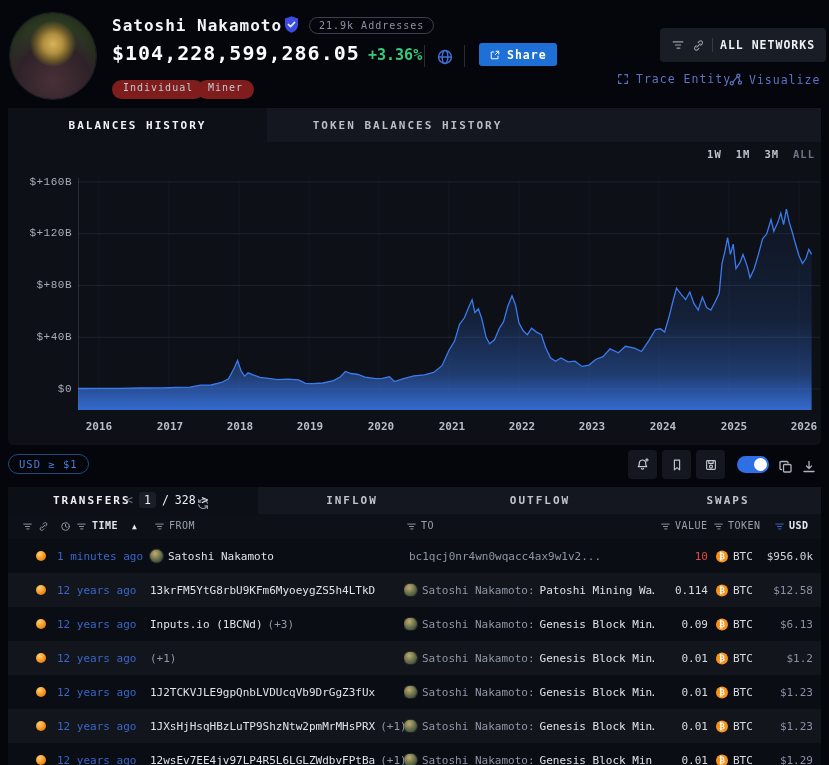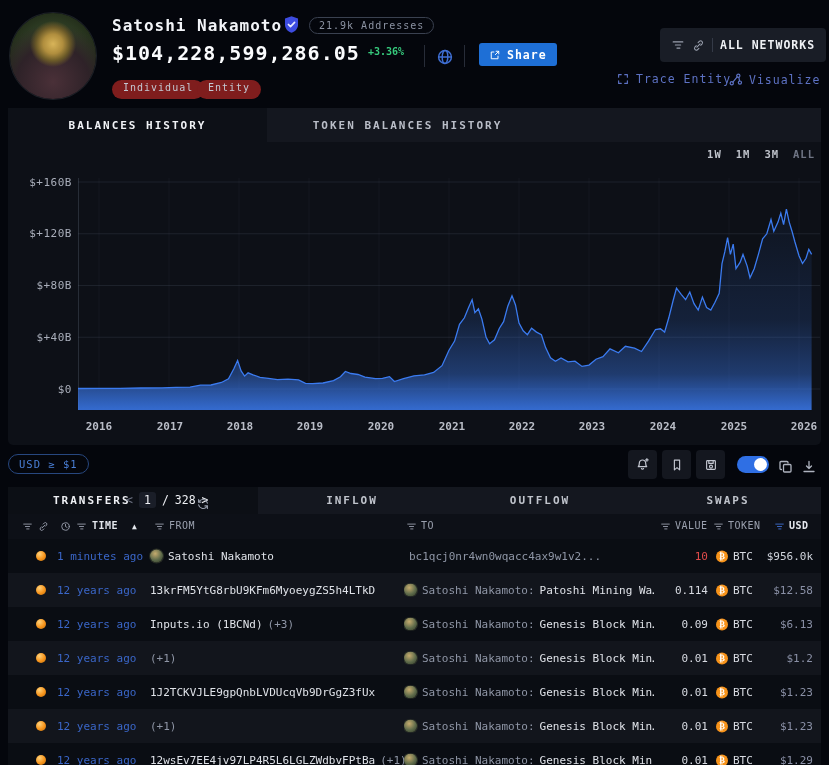--- a/index.html
+++ b/index.html
@@ -14,21 +14,21 @@
     background:
       radial-gradient(circle at 50% 36%, #d8b459 0%, #b08e3e 14%, #6b5a28 24%, rgba(0,0,0,0) 33%),
       radial-gradient(circle at 50% 80%, #4a3038 0%, #2e2228 45%, rgba(0,0,0,0) 72%),
       radial-gradient(circle at 50% 50%, #46582f 0%, #2c3a22 55%, #141a0e 100%);
     box-shadow:0 0 0 1px #1c2027;}
   #entity-name{left:112px;top:16px;font-size:16px;font-weight:bold;letter-spacing:1px;color:#f2f4f8;}
   #verified-badge{left:282px;top:15px;}
   #addresses-badge{left:309px;top:17px;font-size:10px;color:#8b92a2;border:1px solid #3a4150;
     border-radius:10px;padding:2px 9px;letter-spacing:1px;}
   #balance-value{left:112px;top:41px;font-size:20px;font-weight:bold;letter-spacing:1px;color:#fafbfd;}
-  #balance-change{left:368px;top:46px;font-size:10px;font-weight:bold;color:#36c97c;}
+  #balance-change{left:368px;top:46px;font-size:15px;font-weight:bold;color:#36c97c;}
   .vdiv{width:1px;height:22px;background:#272c38;top:45px;}
   #globe-btn{left:436px;top:46px;color:#3f6fd4;cursor:pointer;}
   #share-btn{left:479px;top:43px;height:23px;background:#1e6fd6;color:#fff;border:none;border-radius:3px;
     font-family:inherit;font-size:11.5px;font-weight:bold;letter-spacing:1px;padding:0 10px;display:flex;align-items:center;gap:6px;cursor:pointer;}
   .tag{top:80px;height:19px;background:#7f1d1d;color:#c3c7d1;font-size:10px;letter-spacing:1px;
     border-radius:10px;padding:2px 11px 0 11px;box-sizing:border-box;}
   #networks-pill{left:660px;top:28px;height:34px;background:#191d26;border-radius:4px;display:flex;
     align-items:center;gap:7px;padding:0 11px;color:#9aa0ae;cursor:pointer;}
   #networks-pill .pdiv{width:1px;height:14px;background:#343a47;}
   #networks-pill .lbl{color:#eef0f4;font-size:11.5px;font-weight:bold;letter-spacing:1px;}
@@ -39,21 +39,21 @@
   .ttab{position:absolute;top:0;height:34px;display:flex;align-items:center;justify-content:center;
     font-size:11px;font-weight:bold;letter-spacing:2px;color:#b9bdc7;cursor:pointer;}
   .ttab.active{background:#0d1017;color:#f0f2f6;}
 
   
   #chart-panel{left:8px;top:142px;width:813px;height:303px;background:#0d1017;border-radius:0 0 5px 5px;}
   #range-row{position:absolute;right:6px;top:6px;display:flex;gap:14px;font-size:10.5px;font-weight:bold;
     letter-spacing:1px;color:#c0c4cc;align-items:center;}
   #range-row .rng{cursor:pointer;}
   #range-row .rng.dim{color:#6f7585;}
-  .ylab{position:absolute;left:0;width:64px;text-align:right;font-size:11px;color:#a9aeba;letter-spacing:0.5px;}
+  .ylab{position:absolute;left:0;width:64px;text-align:right;font-size:11px;color:#a9aeba;letter-spacing:0.5px;font-family:Liberation Mono, monospace;}
   #chart-svg{position:absolute;left:70px;top:28px;}
   .xlab{position:absolute;top:278px;transform:translateX(-50%);font-size:11px;font-weight:bold;color:#b9bdc7;}
 
   
   #usd-pill{left:8px;top:454px;font-size:10.5px;color:#4a7fd6;border:1px solid #27477f;border-radius:11px;
     padding:3px 10px;letter-spacing:1px;cursor:pointer;}
   .toolbtn{top:450px;width:29px;height:29px;background:#14171f;border:none;border-radius:4px;color:#c3c7d1;
     display:flex;align-items:center;justify-content:center;cursor:pointer;padding:0;}
   #chart-toggle{left:737px;top:456px;width:32px;height:17px;background:#2f6fe4;border-radius:9px;cursor:pointer;}
   #chart-toggle .knob{position:absolute;right:2px;top:2px;width:13px;height:13px;background:#fff;border-radius:50%;}
@@ -126,21 +126,21 @@
 <button class="abs" id="share-btn">
   <svg class="ic" width="12" height="12" viewBox="0 0 16 16">
       <path d="M12 9.5V13H3V4h3.5"></path>
       <path d="M8.5 7.5L13 3"></path>
       <path d="M9.5 3H13v3.5"></path>
     </svg>
   <span>Share</span>
 </button>
 
 <span class="abs tag" style="left:112px">Individual</span>
-<span class="abs tag" style="left:197px">Entity</span>
+<span class="abs tag" style="left:197px">Miner</span>
 
 <div class="abs" id="networks-pill">
   <svg class="ic" width="14" height="14" viewBox="0 0 16 16">
       <path d="M2.5 4.5h11M5 8h6M6.8 11.5h3.4"></path>
     </svg>
   <svg class="ic" width="13" height="13" viewBox="0 0 16 16">
       <path d="M6 10l4-4"></path>
       <path d="M8.5 11.5l-1.8 1.8a2.3 2.3 0 0 1-3.2-3.2l1.8-1.8"></path>
       <path d="M7.5 4.5l1.8-1.8a2.3 2.3 0 0 1 3.2 3.2l-1.8 1.8"></path>
     </svg>
@@ -431,20 +431,21 @@
       <span class="tok-label">BTC</span>
     </span>
     <span class="t-usd">$1.23</span>
   </div>
 
   <div class="trow alt">
     <span class="chain-dot"></span>
     <a class="t-time">12 years ago</a>
     <span class="t-from">
 
+      <span class="from-label">1JXsHjHsqHBzLuTP9ShzNtw2pmMrMHsPRX</span>
       <span class="from-suffix">(+1)</span>
     </span>
     <span class="t-to">
       <span class="mini-avatar"></span>
       <span class="to-prefix">Satoshi Nakamoto: </span>
       <span class="to-label">Genesis Block Min…</span>
     </span>
     <span class="t-value">0.01</span>
     <span class="t-token">
       <span class="btc-ic">₿</span>

